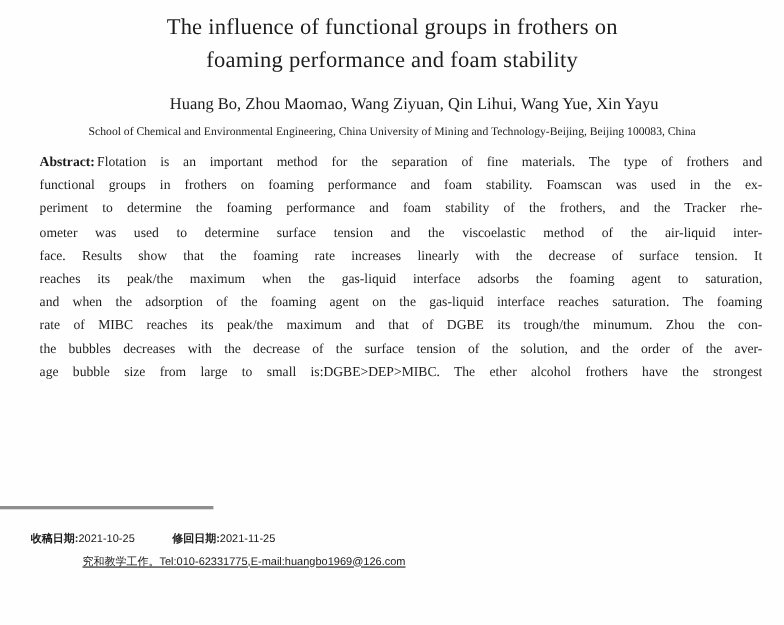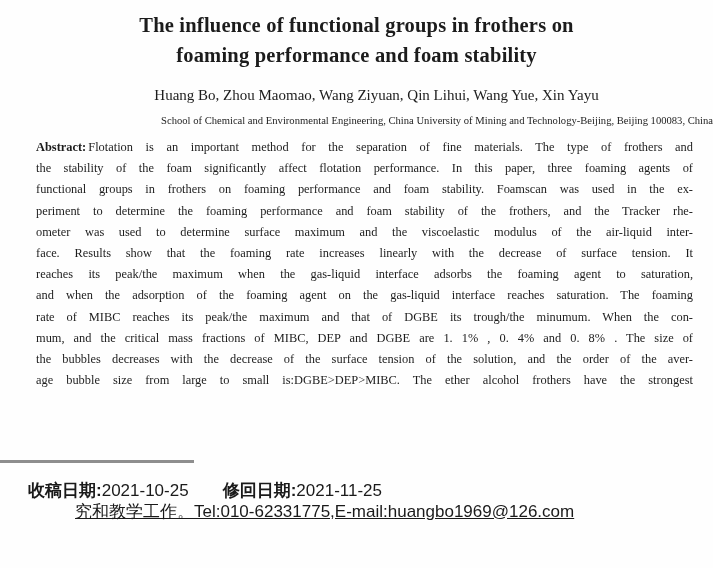--- a/index.html
+++ b/index.html
@@ -2,40 +2,40 @@
 <html><head>
 <meta charset="utf-8">
 <style>
   html,body { margin:0; padding:0; background:#ffffff; }
   .page {
     position:relative; width:713px; height:568px; background:#fefefe;
     font-family:"Liberation Serif","DejaVu Serif",serif; color:#1c1c1c; overflow:hidden;
   }
   .title-block {
     position:absolute; top:10px; left:0; right:0; text-align:center;
-    font-size:20.5px; font-weight:bold; line-height:30px; letter-spacing:0.2px;
+    font-size:20.5px; font-weight:normal; line-height:30px; letter-spacing:0.2px;
   }
   .authors-line {
     position:absolute; top:85px; left:0; right:0; text-align:center;
     font-size:15px; line-height:20px;margin-left:40px;
   }
   .affiliation-line {
-    position:absolute; top:114px; left:0; right:0; text-align:right;
+    position:absolute; top:114px; left:0; right:0; text-align:center;
     font-size:10.6px; line-height:14px; color:#222;font-family:Liberation Serif, serif;
   }
   .abstract-section { position:absolute; top:137px; left:36px; width:657px; font-size:12.4px; }
   .abs-line {
     text-align:justify; text-align-last:justify;
     line-height:21.2px; height:21.2px; overflow:hidden; word-spacing:1px;
   }
   .abs-label { font-weight:bold; padding-right:2px; }
   .footnote-rule { position:absolute; top:460px; left:0; width:194px; height:2.5px; background:#8e8e8e; }
   .footnote {
     position:absolute; top:481px; left:28px; width:672px;
-    font-family:"Liberation Sans","DejaVu Sans",sans-serif; font-size:17px; color:#1a1a1a;
+    font-family:"Liberation Sans","DejaVu Sans",sans-serif; font-size:10px; color:#1a1a1a;
   }
   .fn-line { line-height:20.5px; white-space:nowrap; }
   .fn-label { font-weight:bold; }
   .fn-gap { display:inline-block; width:34px; }
   .fn-bio-cont { padding-left:47px;text-decoration:underline; }
 </style>
 </head>
 <body>
 
 <div class="page">
@@ -44,29 +44,27 @@
     <div>The influence of functional groups in frothers on</div>
     <div>foaming performance and foam stability</div>
   </div>
 
   <div class="authors-line">Huang Bo, Zhou Maomao, Wang Ziyuan, Qin Lihui, Wang Yue, Xin Yayu</div>
 
   <div class="affiliation-line">School of Chemical and Environmental Engineering, China University of Mining and Technology-Beijing, Beijing 100083, China</div>
 
   <div class="abstract-section">
     <div class="abs-line"><span class="abs-label">Abstract:</span><span>Flotation is an important method for the separation of fine materials. The type of frothers and</span></div>
-    <div class="abs-line">the stability of the foam significantly affect flotation performance. In this paper, three foaming agents of</div>
     <div class="abs-line">functional groups in frothers on foaming performance and foam stability. Foamscan was used in the ex-</div>
     <div class="abs-line">periment to determine the foaming performance and foam stability of the frothers, and the Tracker rhe-</div>
-    <div class="abs-line">ometer was used to determine surface maximum and the viscoelastic modulus of the air-liquid inter-</div>
+    <div class="abs-line">ometer was used to determine surface tension and the viscoelastic method of the air-liquid inter-</div>
     <div class="abs-line">face. Results show that the foaming rate increases linearly with the decrease of surface tension. It</div>
     <div class="abs-line">reaches its peak/the maximum when the gas-liquid interface adsorbs the foaming agent to saturation,</div>
     <div class="abs-line">and when the adsorption of the foaming agent on the gas-liquid interface reaches saturation. The foaming</div>
-    <div class="abs-line">rate of MIBC reaches its peak/the maximum and that of DGBE its trough/the minumum. When the con-</div>
-    <div class="abs-line">mum, and the critical mass fractions of MIBC, DEP and DGBE are 1. 1% , 0. 4% and 0. 8% . The size of</div>
+    <div class="abs-line">rate of MIBC reaches its peak/the maximum and that of DGBE its trough/the minumum. Zhou the con-</div>
     <div class="abs-line">the bubbles decreases with the decrease of the surface tension of the solution, and the order of the aver-</div>
     <div class="abs-line">age bubble size from large to small is:DGBE&gt;DEP&gt;MIBC. The ether alcohol frothers have the strongest</div>
   </div>
 
   <div class="footnote-rule"></div>
 
   <div class="footnote">
     <div class="fn-line">
       <span class="fn-label">收稿日期:</span><span>2021-10-25</span><span class="fn-gap"></span><span class="fn-label">修回日期:</span><span>2021-11-25</span>
     </div>

